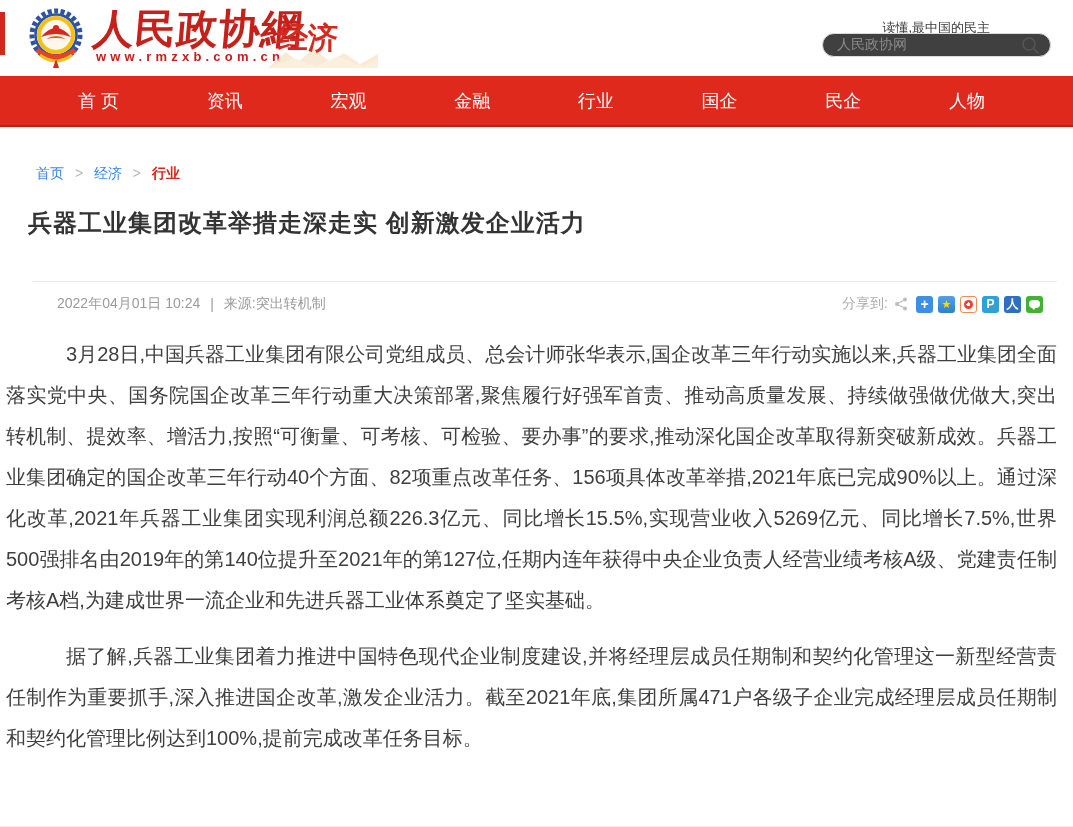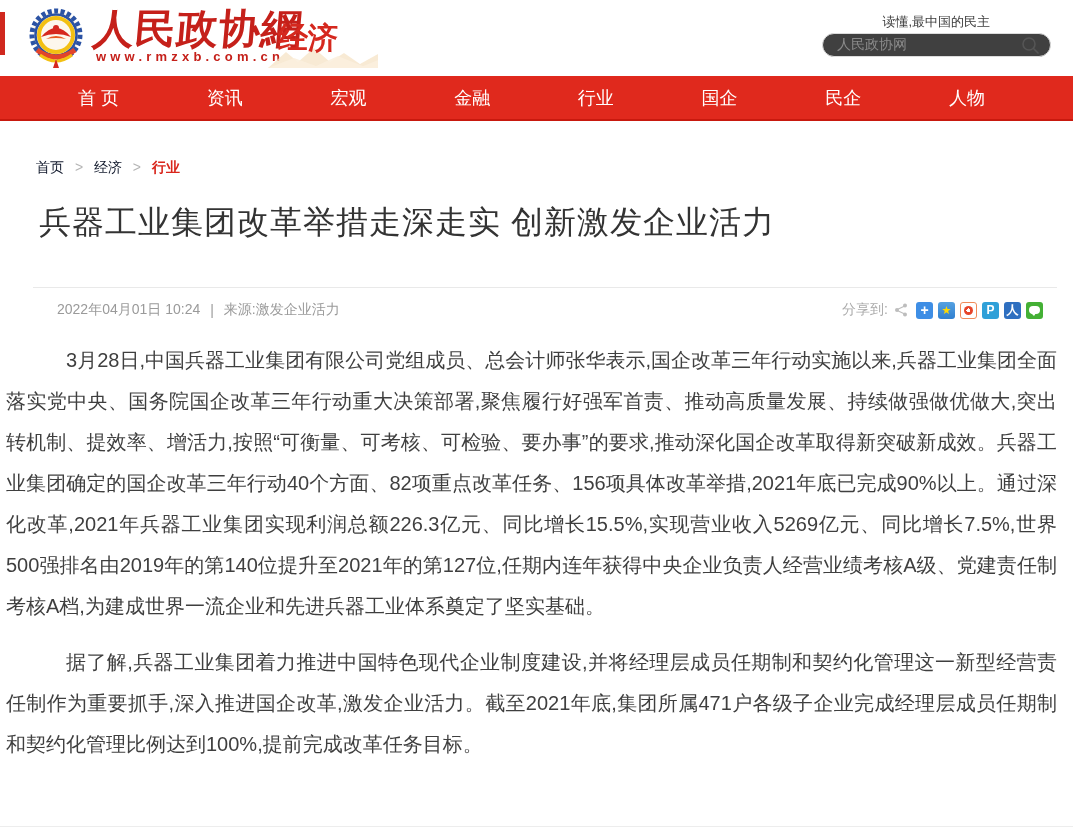--- a/index.html
+++ b/index.html
@@ -17,44 +17,44 @@
     font-weight:bold; font-size:41px; color:#c5201a; transform:skewX(-5deg);
     letter-spacing:1px; white-space:nowrap;
   }
   .logo-url {
     position:absolute; left:96px; top:49px; font-size:13px; font-weight:bold;
     color:#c5201a; letter-spacing:4.2px; white-space:nowrap;
   }
   .section-wrap { position:absolute; left:278px; top:18px; width:110px; height:52px; }
   .section-mountains { position:absolute; left:-10px; top:26px; }
   .section-label { position:relative; font-size:30px; font-weight:bold; color:#d5281e; white-space:nowrap; }
-  .tagline { position:absolute; top:13px; right:83px; font-size:13px; color:#3c3c3c; }
+  .tagline { position:absolute; top:19px; right:83px; font-size:13px; color:#3c3c3c; }
   .searchbox {
     position:absolute; top:33px; right:22px; width:229px; height:24px;
     border:1px solid #dcdcdc; border-radius:16px; background:#404040;
     display:flex; align-items:center; padding:0 10px 0 14px;
   }
   .searchbox input {
     border:none; outline:none; flex:1; font-size:14px; color:#8a8a8a; background:transparent;
     font-family:"Liberation Sans","DejaVu Sans",sans-serif;
   }
   .search-icon { width:20px; height:20px; display:block; cursor:pointer; }
   
   .nav {
-    height:45px; background:#e0291d; display:flex; justify-content:space-between;
+    height:51px; background:#e0291d; display:flex; justify-content:space-between;
     align-items:center; padding:0 88px 0 78px; border-bottom:2px solid #c8190e;
   }
   .nav-item { color:#fff; font-size:18px; font-weight:500; cursor:pointer; white-space:nowrap; }
   
   .breadcrumb { margin:38px 0 0 36px; font-size:14px; color:#9a9a9a; }
-  .crumb { color:#0f172a; cursor:pointer; }
+  .crumb { color:#3b82f6; cursor:pointer; }
   .crumb-sep { margin:0 7px; color:#b5b5b5; }
   .crumb-current { color:#d9261c; font-weight:bold; }
   
-  .article-title { margin:24px 33px 0 39px; font-size:32px; font-weight:400; color:#333; letter-spacing:1px; }
+  .article-title { margin:24px 33px 0 28px; font-size:24px; font-weight:700; color:#333; letter-spacing:1px; }
   .head-divider { margin:42px 16px 0 33px; border:none; border-top:1px solid #e9e9e9; height:0; }
   .meta-row {
     display:flex; justify-content:space-between; align-items:center;
     margin:13px 30px 0 46px; font-size:14px; color:#9a9a9a;
   }
   .meta-left { display:flex; align-items:center; gap:10px;margin-left:11px; }
   .share-box { display:flex; align-items:center; gap:5px; color:#ababab; font-size:14px;justify-content:center; }
   .share-alt-icon { width:14px; height:14px; margin:0 3px 0 1px; }
   .sicon {
     width:17px; height:17px; border-radius:3px; display:flex; align-items:center;
@@ -138,21 +138,21 @@
 </div>
 
 <h1 class="article-title">兵器工业集团改革举措走深走实 创新激发企业活力</h1>
 
 <hr class="head-divider">
 
 <div class="meta-row">
   <div class="meta-left">
     <span>2022年04月01日 10:24</span>
     <span>|</span>
-    <span>来源:激发企业活力</span>
+    <span>来源:突出转机制</span>
   </div>
   <div class="share-box">
     <span>分享到:</span>
     <svg class="share-alt-icon" viewBox="0 0 14 14">
       <circle cx="11" cy="2.6" r="2" fill="#bdbdbd"></circle>
       <circle cx="3" cy="7" r="2" fill="#bdbdbd"></circle>
       <circle cx="11" cy="11.4" r="2" fill="#bdbdbd"></circle>
       <line x1="3.8" y1="6.2" x2="10.2" y2="3.2" stroke="#bdbdbd" stroke-width="1.2"></line>
       <line x1="3.8" y1="7.8" x2="10.2" y2="10.8" stroke="#bdbdbd" stroke-width="1.2"></line>
     </svg>

